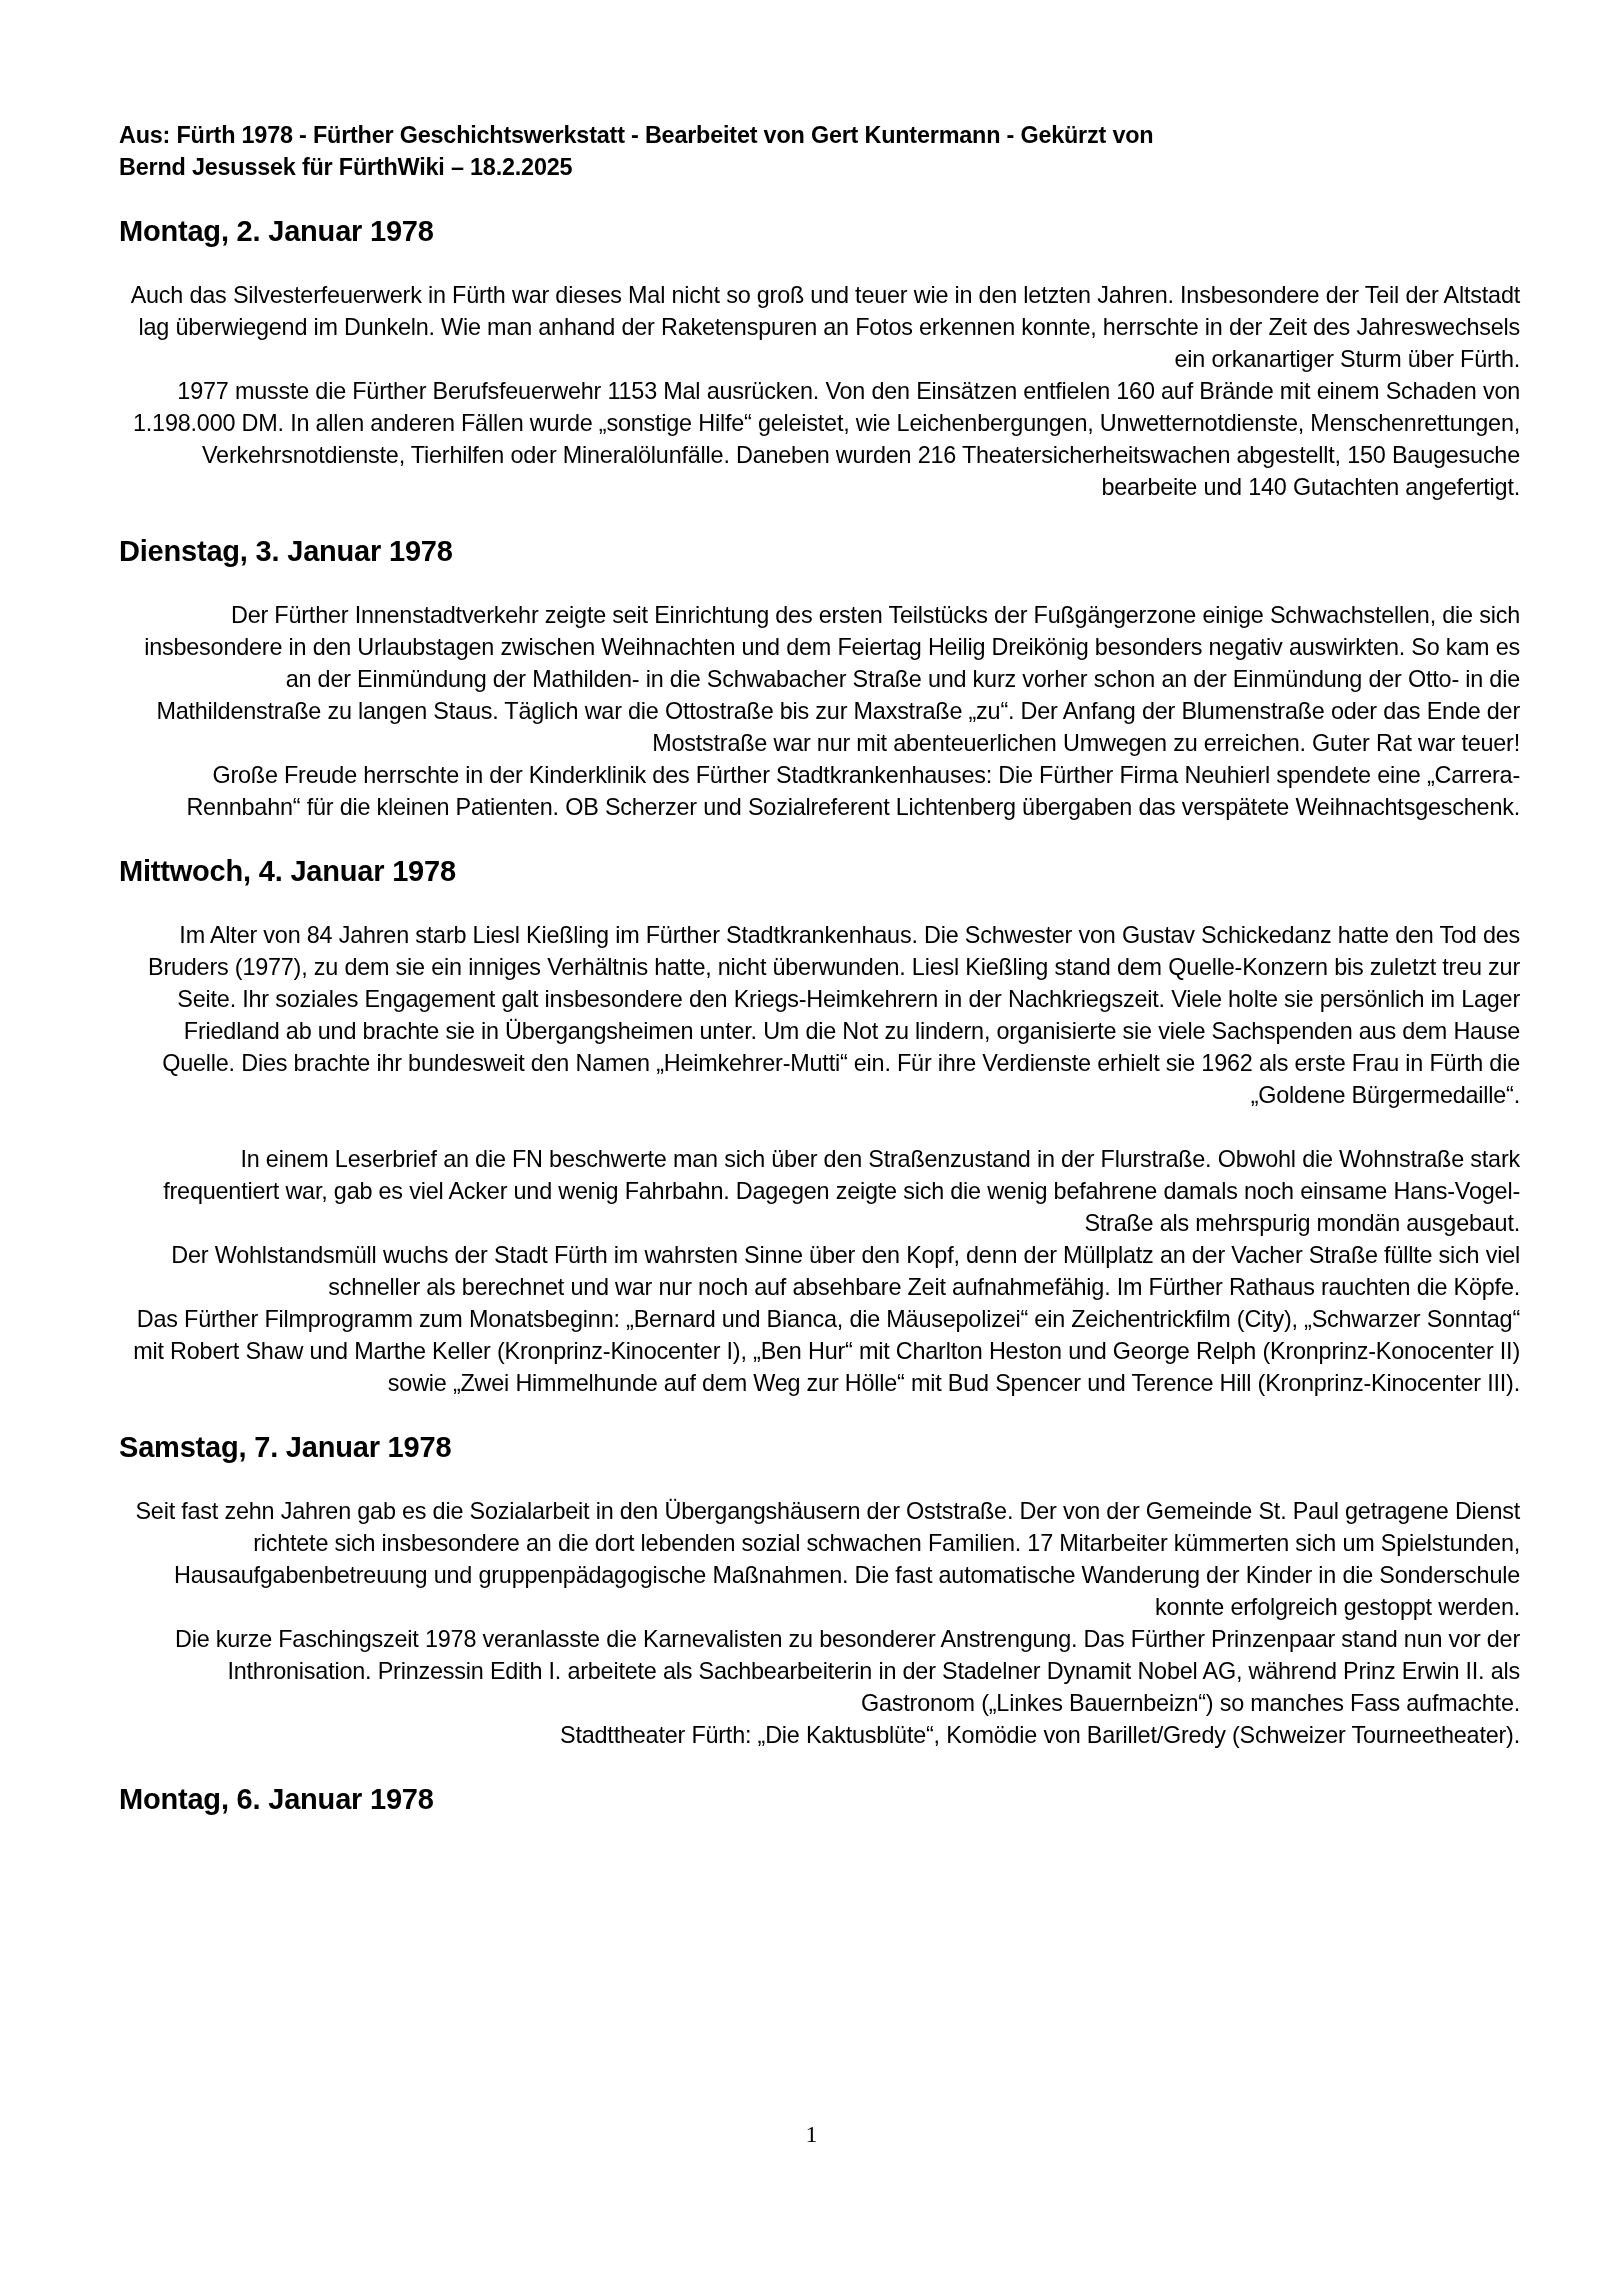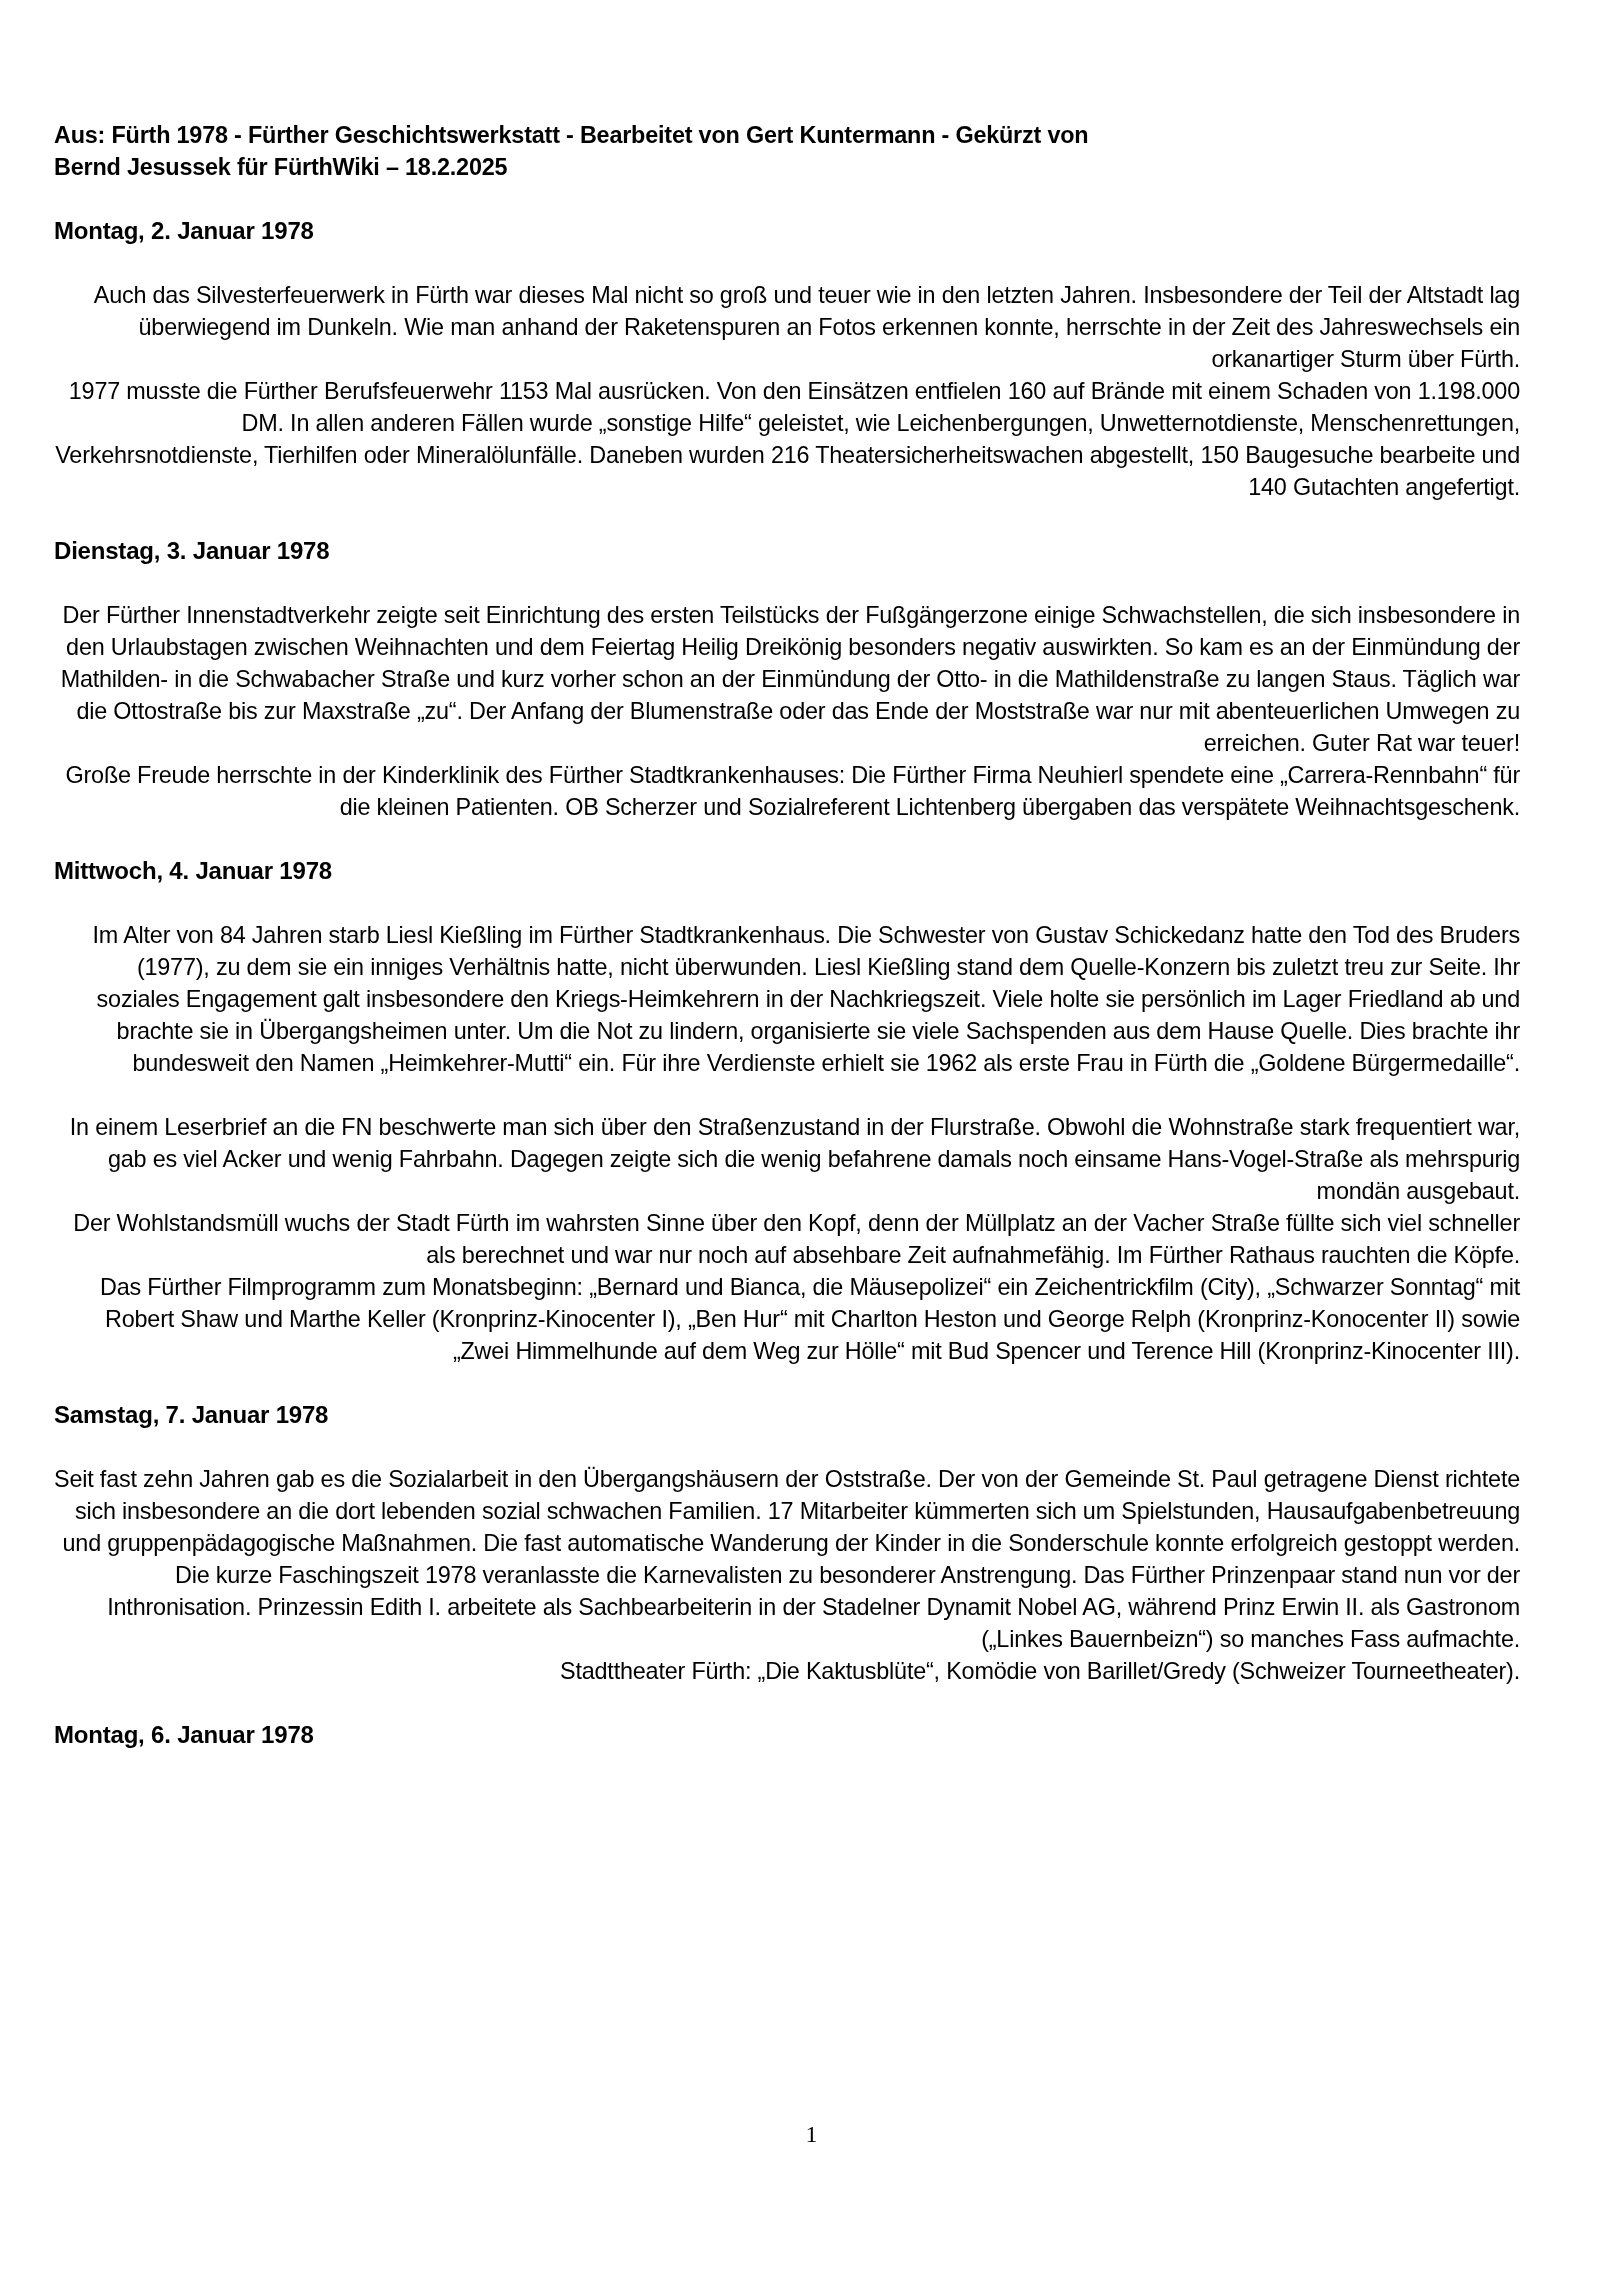--- a/index.html
+++ b/index.html
@@ -11,32 +11,32 @@
     position: relative;
     width: 1623px;
     height: 2295px;
     background: #ffffff;
     color: #000000;
     font-family: "Liberation Sans", "DejaVu Sans", sans-serif;
     font-size: 23.4px;
     line-height: 32px;
     letter-spacing: -0.2px;
     box-sizing: border-box;
-    padding: 119px 103px 0 54px;
+    padding: 119px 103px 0 119px;
     overflow: hidden;
   }
   .doc-header {
     font-weight: bold;
     margin: 0 0 32px 0;
   }
   .doc-header div {
     white-space: normal;
   }
   .section-heading {
-    font-size: 24px;
+    font-size: 29px;
     font-weight: bold;
     margin: 0 0 32px 0;
     line-height: 32px;
   }
   .para {
     margin: 0 0 32px 0;
     text-align: right;
   }
   .para .run {
     margin: 0;

